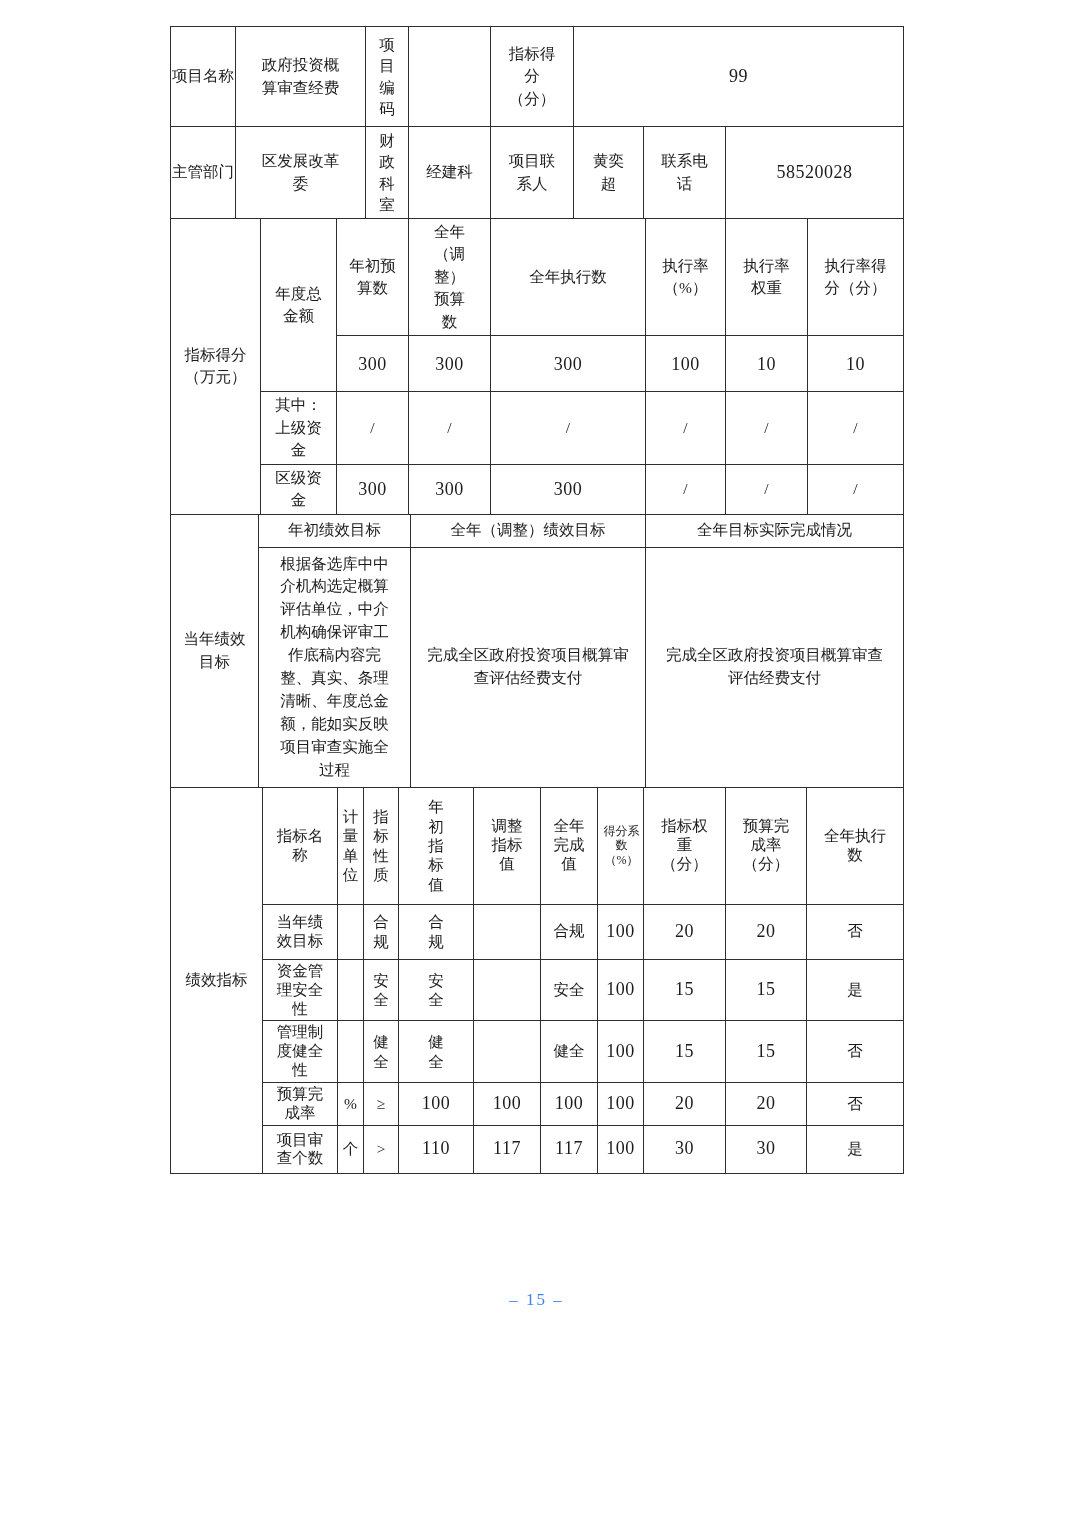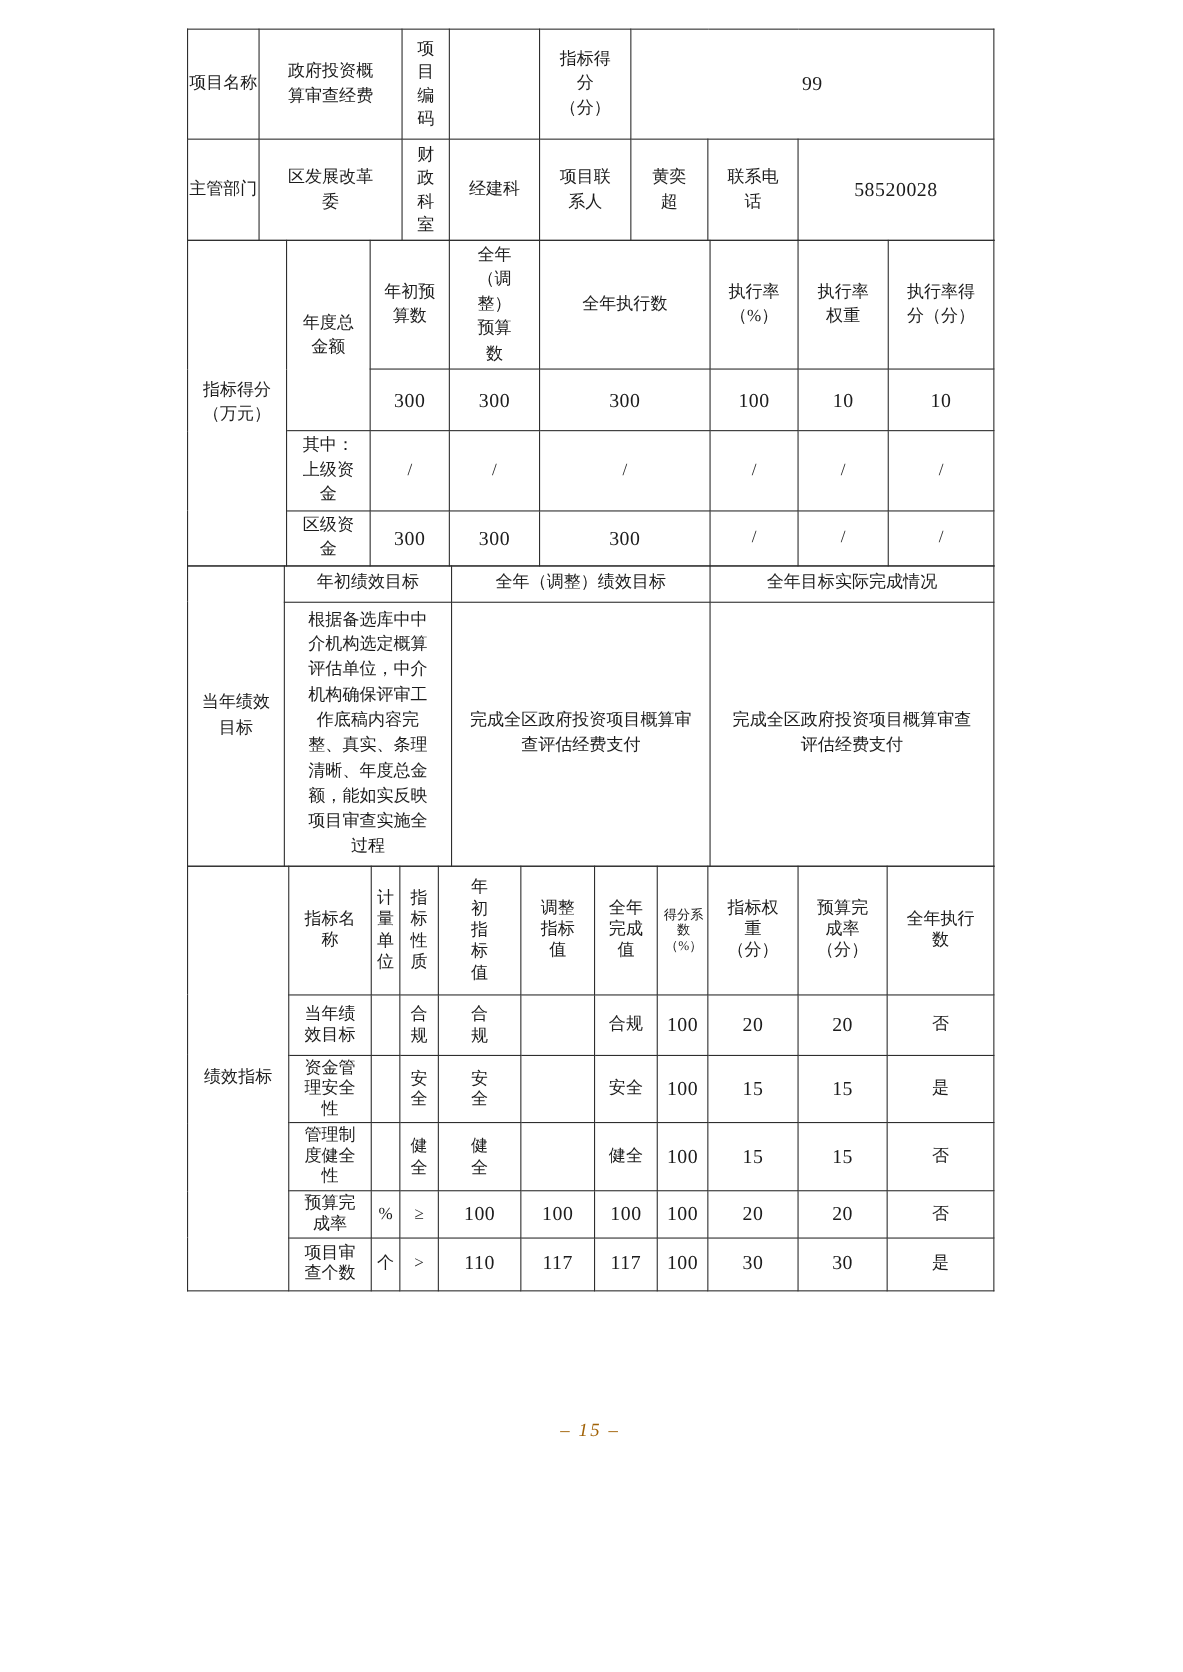--- a/index.html
+++ b/index.html
@@ -23,21 +23,21 @@
     padding:2px 1px; font-size:15.5px; line-height:1.45; overflow:hidden;
   }
   .num { font-size:18px; letter-spacing:0.5px; }
   .cw { display:inline-block; vertical-align:middle; }
   .vcell { white-space:pre-line; line-height:1.38; padding:2px 0; }
   .ind td { line-height:1.22; }
   .ind .vcell { line-height:1.25; }
   .goaltxt { line-height:1.48; }
   .page-number {
     margin-top:116px; text-align:center; font-size:17px;
-    letter-spacing:2px; color:#a16207;font-style:italic;
+    letter-spacing:2px; color:#3b82f6;
   }
 </style>
 </head>
 <body>
 
 <div class="sheet">
 
 
   <table class="first">
     <colgroup>

